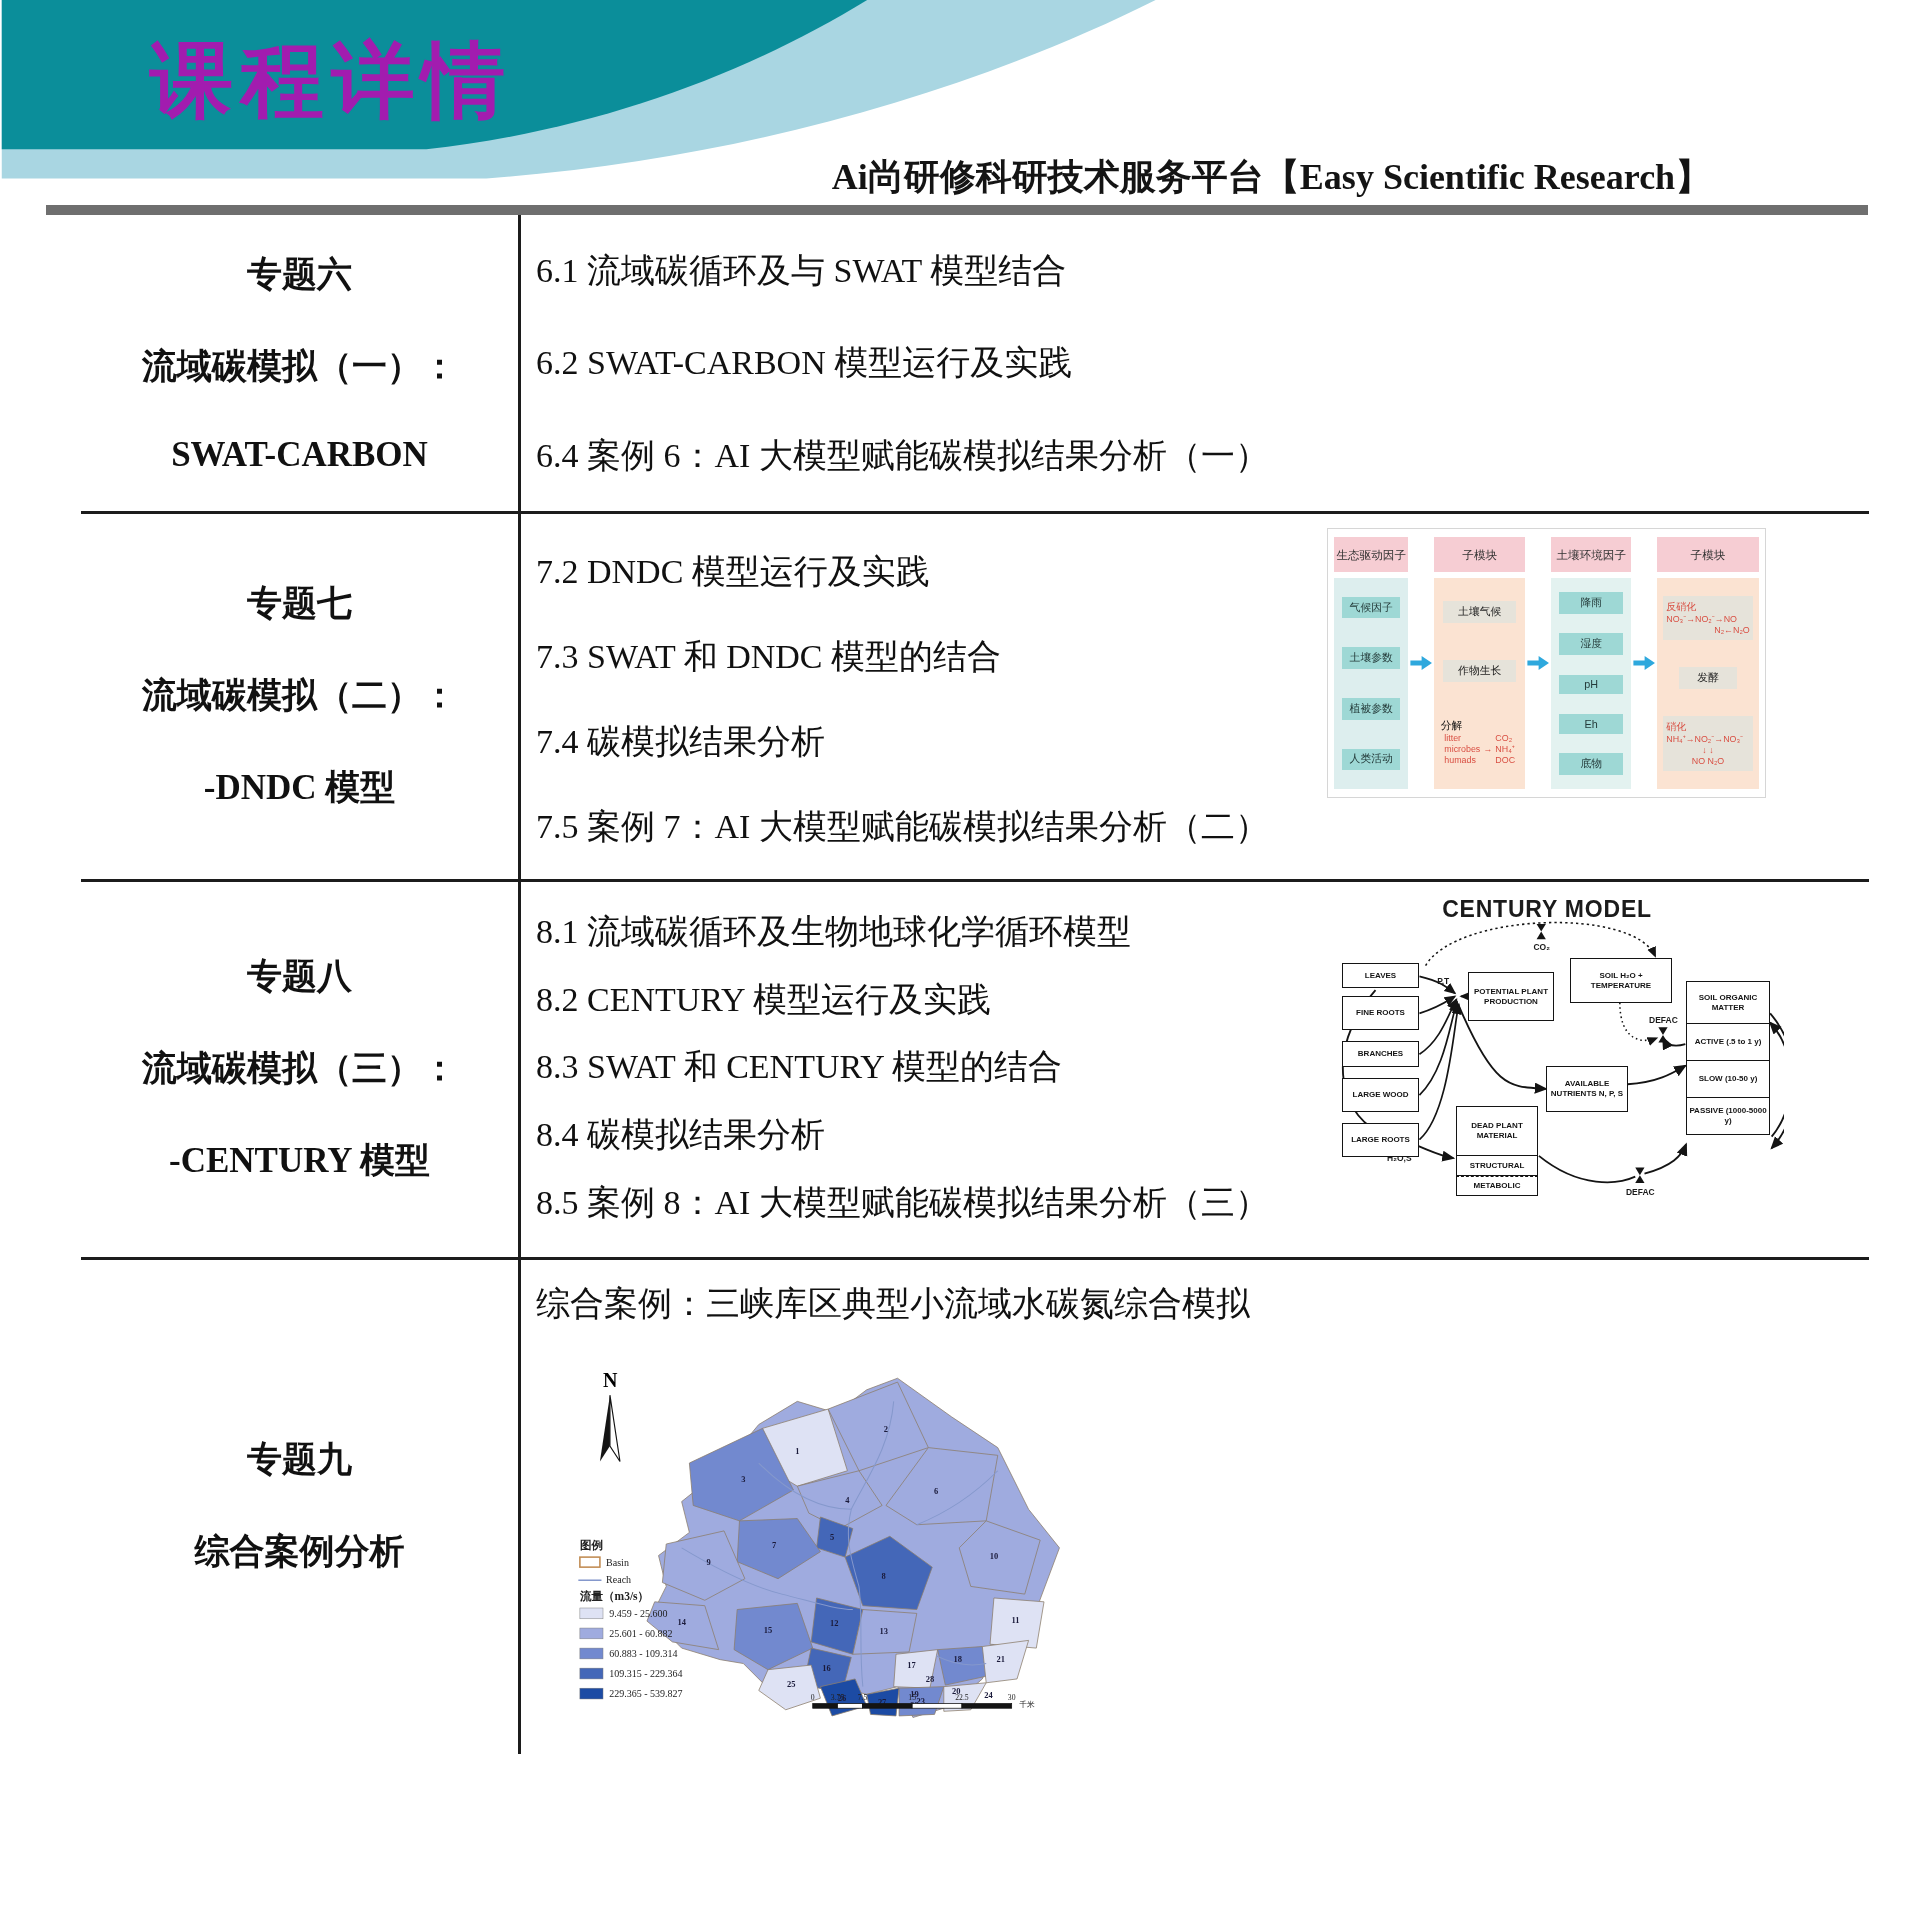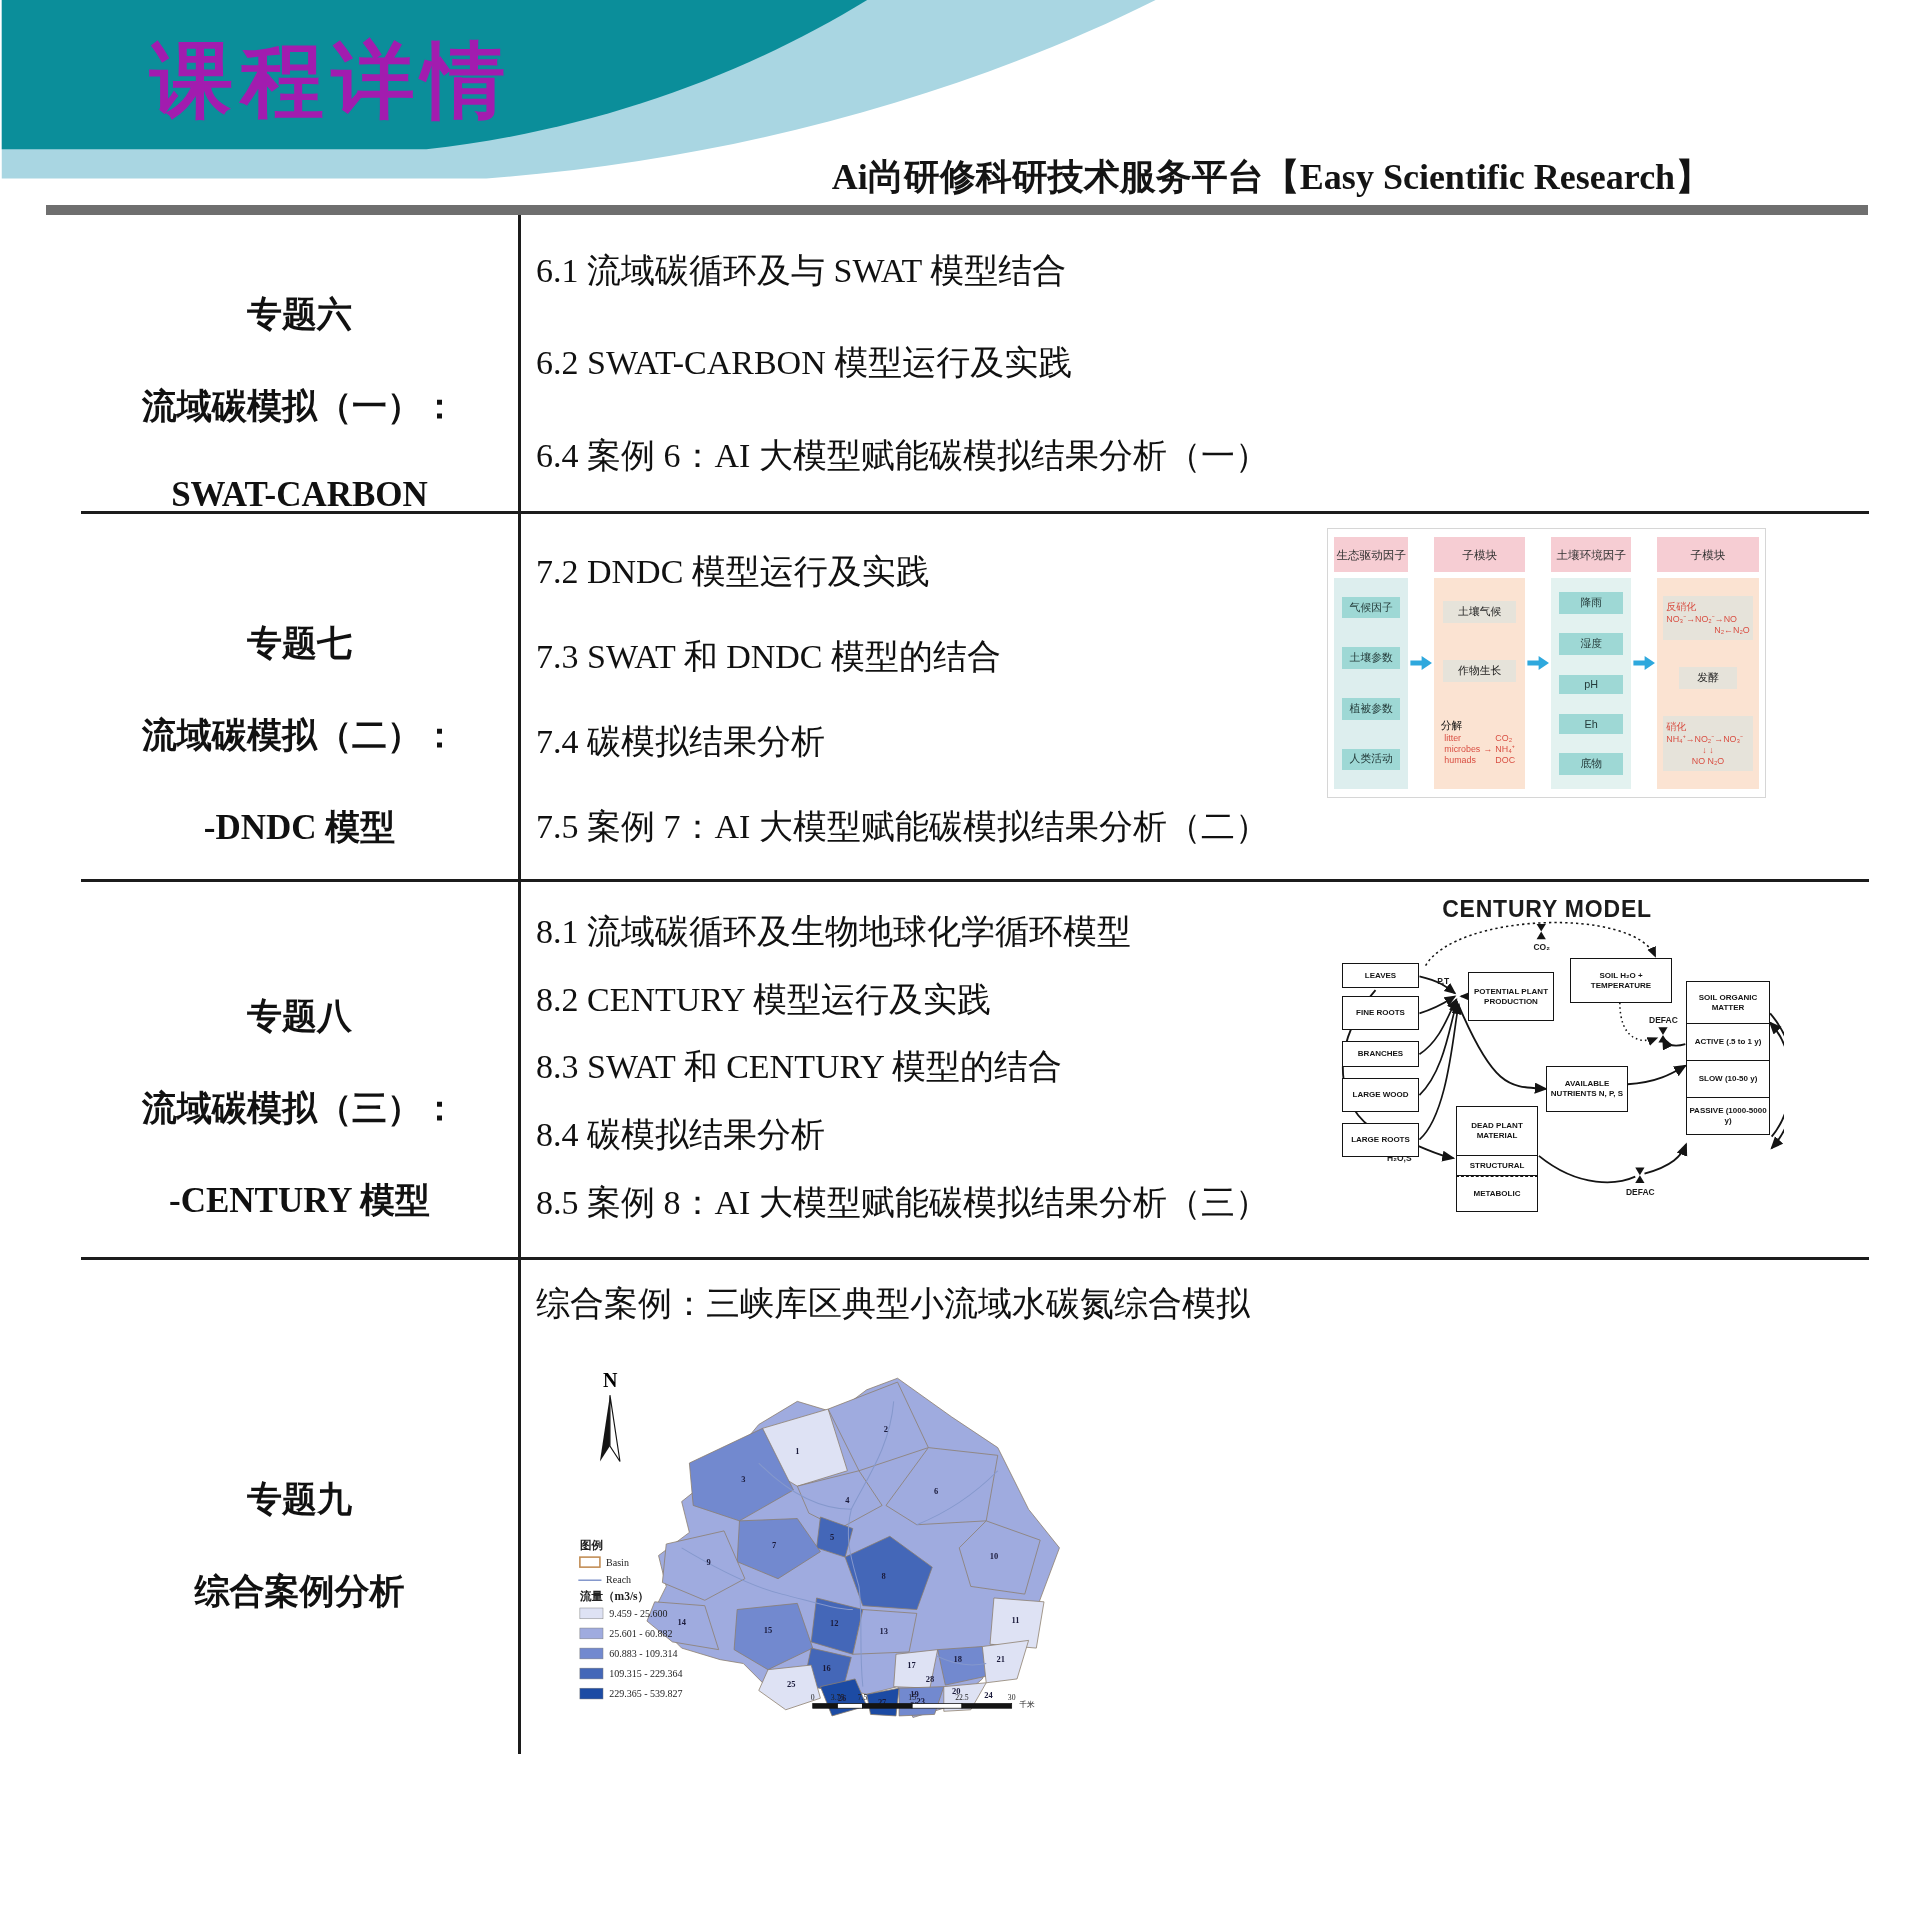--- a/index.html
+++ b/index.html
@@ -12,21 +12,21 @@
       font-weight:900;font-size:83px;letter-spacing:7.7px;color:#a21caf;margin-left:44px;}
   #subtitle{position:absolute;left:732px;top:153px;width:1079px;text-align:center;
       font-weight:700;font-size:36px;color:#141414;}
 
   
   .hline{position:absolute;left:81px;width:1788px;height:3.1px;background:#1c1c1c;}
   #top-rule{position:absolute;left:46px;top:205px;width:1822px;height:10px;background:#6f6f6f;}
   #vline{position:absolute;left:518px;top:215px;width:3.1px;height:1539px;background:#1c1c1c;}
 
   .topic-cell{position:absolute;left:81px;width:437px;display:flex;flex-direction:column;
-      justify-content:center;align-items:center;gap:45px;font-weight:700;font-size:35px;margin-top:40px;}
+      justify-content:center;align-items:center;gap:45px;font-weight:700;font-size:35px;}
   .items-cell{position:absolute;left:536px;width:1325px;display:flex;flex-direction:column;
       justify-content:space-around;font-size:34px;}
   .item{white-space:nowrap;}
 
   
   #dndc{position:absolute;left:1327px;top:528px;width:439px;height:270px;background:#ffffff;
       border:1.5px solid #d6d6d6;box-sizing:border-box;display:flex;align-items:stretch;
       padding:7.7px 6.2px;font-family:"Liberation Sans",sans-serif;}
   .dndc-col{display:flex;flex-direction:column;}
   .dndc-head{background:#f6cdd3;color:#333;font-size:11.6px;text-align:center;
@@ -243,21 +243,21 @@
   <div class="cbox" style="left:32px;top:73px;width:77px;height:25px;">LEAVES</div>
   <div class="cbox" style="left:32px;top:106px;width:77px;height:34px;">FINE ROOTS</div>
   <div class="cbox" style="left:32px;top:151px;width:77px;height:26px;">BRANCHES</div>
   <div class="cbox" style="left:32px;top:188px;width:77px;height:34px;">LARGE WOOD</div>
   <div class="cbox" style="left:32px;top:233px;width:77px;height:34px;">LARGE ROOTS</div>
   <div class="cbox" style="left:158px;top:82px;width:86px;height:49px;">POTENTIAL PLANT PRODUCTION</div>
   <div class="cbox" style="left:260px;top:68px;width:102px;height:45px;">SOIL H₂O + TEMPERATURE</div>
   <div class="cbox" style="left:236px;top:176px;width:82px;height:46px;">AVAILABLE NUTRIENTS N, P, S</div>
   <div class="cbox" style="left:146px;top:216px;width:82px;height:50px;">DEAD PLANT MATERIAL</div>
   <div class="cbox csub" style="left:146px;top:266px;width:82px;height:20px;">STRUCTURAL</div>
-  <div class="cbox csub cdash" style="left:146px;top:286px;width:82px;height:36px;">METABOLIC</div>
+  <div class="cbox csub cdash" style="left:146px;top:286px;width:82px;height:20px;">METABOLIC</div>
   <div class="cbox" style="left:376px;top:91px;width:84px;height:43px;">SOIL ORGANIC MATTER</div>
   <div class="cbox csub" style="left:376px;top:134px;width:84px;height:37px;">ACTIVE (.5 to 1 y)</div>
   <div class="cbox csub" style="left:376px;top:171px;width:84px;height:37px;">SLOW (10-50 y)</div>
   <div class="cbox csub" style="left:376px;top:208px;width:84px;height:37px;">PASSIVE (1000-5000 y)</div>
 </div>
 
 <div class="topic-cell" style="top:1257px;height:497px;">
   <div>专题九</div>
   <div>综合案例分析</div>
 </div>

